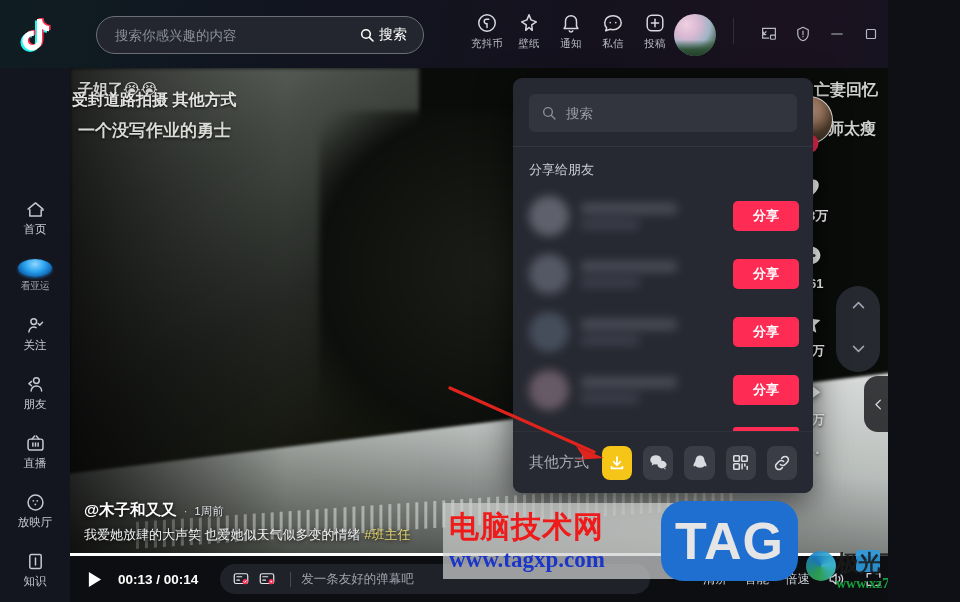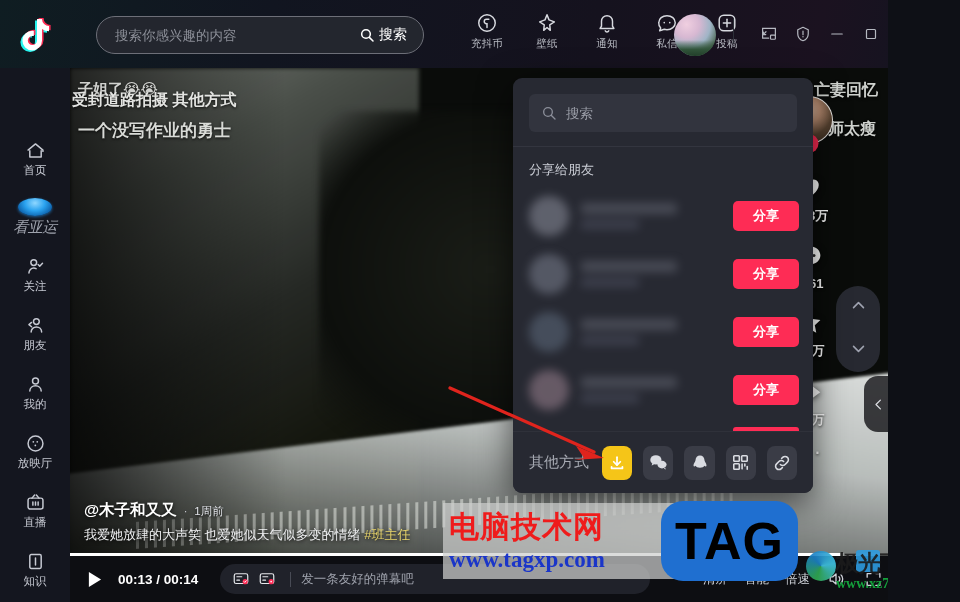--- a/index.html
+++ b/index.html
@@ -23,21 +23,21 @@
   .searchwrap { position:absolute; left:96px; top:16px; width:328px; height:38px;
                 background:#23262e; border:1px solid #6d6f78; border-radius:19px;
                 display:flex; align-items:center; }
   .search-input { flex:1; background:transparent; border:0; outline:none; color:#e9eaee;
                   font-size:13.5px; padding:0 6px 0 18px; font-family:inherit; }
   .search-input::placeholder { color:#8c8f98; }
   .search-btn { display:flex; align-items:center; gap:4px; padding:0 16px 0 4px;
                 color:#fff; font-size:14px; cursor:pointer; background:transparent;
                 border:0; font-family:inherit; white-space:nowrap; }
 
-  .navicons { position:absolute; left:466px; top:8px; height:52px; display:flex; align-items:flex-start; gap:18px; }
+  .navicons { position:absolute; left:466px; top:8px; height:52px; display:flex; align-items:flex-start; gap:0; }
   .navitem { width:42px; display:flex; flex-direction:column; align-items:center; gap:3px;
              cursor:pointer; padding-top:4px; }
   .navitem .ic { width:22px; height:22px; display:block; color:#d7d9df; }
   .navitem .lb { font-size:10.5px; color:#b9bcc4; letter-spacing:.2px; white-space:nowrap; }
 
   .avatar { position:absolute; left:674px; top:14px; width:42px; height:42px; border-radius:50%;
             overflow:hidden; cursor:pointer;
             background: radial-gradient(circle at 30% 25%, #f0cfe0 0%, #d7b8d2 30%, #9fb4c6 55%, #4d6a55 78%, #2c4232 100%); }
   .avatar::after { content:''; position:absolute; left:0; bottom:0; width:100%; height:38%;
                    background: linear-gradient(180deg, rgba(40,70,45,.0), #31543a 60%, #23402b); }
@@ -58,21 +58,21 @@
   .sbitem .ic { width:21px; height:21px; color:#c6c9d2; display:block; }
   .sbitem .lb { font-size:11.5px; color:#c6c9d2; }
   .sbitem.active { background:#262933; }
   .sbitem.active .lb { color:#fff; font-weight:bold; }
   .sbitem.active .ic { color:#fff; }
   .sb-asian { width:54px; height:52px; display:flex; flex-direction:column; align-items:center;
               justify-content:center; gap:2px; cursor:pointer; margin-bottom:5px; }
   .sb-asian .puck { width:34px; height:18px; border-radius:50%;
                     background: radial-gradient(ellipse at 50% 28%, #8fd7ff 0%, #2aa2ef 42%, #0b5ea8 78%, #073b6e 100%);
                     box-shadow: 0 1px 3px rgba(40,160,255,.55); }
-  .sb-asian .lb { font-size:15px; color:#9fa3ad; font-style:italic; letter-spacing:-.5px; }
+  .sb-asian .lb { font-size:10px; color:#9fa3ad; letter-spacing:-.5px; }
 
   
   .stage { position:absolute; left:70px; top:68px; width:830px; height:534px; overflow:hidden;
            background:#000; }
   .vid { position:absolute; inset:0;
          background:
            radial-gradient(ellipse 240px 200px at 62% 44%, #1f2320 0%, #0a0c0a 70%),
            linear-gradient(168deg, #59605e 0%, #3d4442 10%, #222624 26%, #141614 42%, #0e100e 62%, #212420 76%, #6f7670 88%, #aeb3ad 100%);
   }
   .vid-blur1 { position:absolute; left:0; top:0; width:42%; height:100%;
@@ -194,21 +194,21 @@
   
   .wm { position:absolute; z-index:80; pointer-events:none;padding-left:45px; }
   .wm-tagxp { left:443px; top:503px; width:355px; height:76px; }
   .wm-tagxp .band { position:absolute; left:0; top:0; width:245px; height:76px; background:rgba(205,207,205,.72); }
   .wm-tagxp .t1 { position:absolute; left:6px; top:4px; font-size:30px; font-weight:bold; color:#ef1b1b;
                   letter-spacing:1px; font-family:"DejaVu Sans", sans-serif; }
   .wm-tagxp .t2 { position:absolute; left:6px; top:44px; font-size:23px; font-weight:bold; color:#1a35c9;
                   font-family:"Liberation Serif", serif; }
   .wm-tagxp .tagbox { position:absolute; left:218px; top:-2px; width:137px; height:80px; border-radius:22px;
                       background:#1f6fd0; display:flex; align-items:center; justify-content:center; }
-  .wm-tagxp .tagbox span { font-size:52px; font-weight:bold; color:#000000; letter-spacing:1px;
+  .wm-tagxp .tagbox span { font-size:52px; font-weight:bold; color:#e5e5e5; letter-spacing:1px;
                            font-family:"Liberation Sans", sans-serif; }
   .wm-xz7 { left:806px; top:548px; width:152px; height:52px; }
   .wm-xz7 .cn { position:absolute; left:30px; top:0px; font-size:23px; font-weight:bold; color:#1b1b1b;
                 opacity:.9; letter-spacing:-1px; }
   .wm-xz7 .url { position:absolute; left:30px; top:28px; font-size:14px; color:#14a03c; font-weight:bold;
                  font-family:"Liberation Serif", serif; }
   .wm-xz7 .swirl { position:absolute; left:0px; top:3px; width:30px; height:30px; border-radius:50%;
                    background: conic-gradient(from 200deg, #2fa84f, #1b7fc4, #3fc1e0, #2fa84f); opacity:.92; }
   .wm-xz7 .ico { position:absolute; left:50px; top:2px; width:24px; height:22px; background:#2e9be0; border-radius:3px; opacity:.9;}
   .wm-q { position:absolute; left:905px; top:565px; width:26px; height:26px; border-radius:50%;
@@ -363,58 +363,49 @@
       <span class="ic">
         <svg viewBox="0 0 24 24" fill="none" stroke="currentColor" stroke-width="1.7">
             <circle cx="13" cy="7.5" r="3.3"></circle>
             <path d="M7 19.5c0-3.4 2.7-5.8 6-5.8s6 2.4 6 5.8" stroke-linecap="round"></path>
             <path d="M7.5 8.5L4.5 11l3 2.4" stroke-linecap="round" stroke-linejoin="round"></path>
           </svg>
       </span>
       <span class="lb">朋友</span>
     </div>
 
-    <div class="sbitem">
-      <span class="ic">
-        <svg viewBox="0 0 24 24" fill="none" stroke="currentColor" stroke-width="1.7">
-            <circle cx="12" cy="8" r="3.4"></circle>
-            <path d="M5.5 19.5c0-3.6 2.9-6 6.5-6s6.5 2.4 6.5 6" stroke-linecap="round"></path>
-          </svg>
-      </span>
-      <span class="lb">我的</span>
-    </div>
-
-    <div class="sbitem">
-      <span class="ic">
-        <svg viewBox="0 0 24 24" fill="none" stroke="currentColor" stroke-width="1.7">
-            <path d="M20.5 12a8.5 8.5 0 1 1-8.5-8.5c4.7 0 8.5 3.8 8.5 8.5z"></path>
-            <circle cx="9.5" cy="10" r="1" fill="currentColor" stroke="none"></circle>
-            <circle cx="14" cy="10" r="1" fill="currentColor" stroke="none"></circle>
-            <circle cx="11.8" cy="14.2" r="1" fill="currentColor" stroke="none"></circle>
-          </svg>
-      </span>
-      <span class="lb">放映厅</span>
-    </div>
 
     <div class="sbitem">
       <span class="ic">
         <svg viewBox="0 0 24 24" fill="none" stroke="currentColor" stroke-width="1.7">
             <rect x="3.5" y="7" width="17" height="12.5" rx="2.5"></rect>
             <path d="M8 7L11 3.5M16 7L13 3.5" stroke-linecap="round"></path>
             <line x1="9" y1="11.5" x2="9" y2="15" stroke-linecap="round"></line>
             <line x1="12" y1="11.5" x2="12" y2="15" stroke-linecap="round"></line>
             <line x1="15" y1="11.5" x2="15" y2="15" stroke-linecap="round"></line>
           </svg>
       </span>
       <span class="lb">直播</span>
     </div>
 
     <div class="sbitem">
       <span class="ic">
         <svg viewBox="0 0 24 24" fill="none" stroke="currentColor" stroke-width="1.7">
+            <path d="M20.5 12a8.5 8.5 0 1 1-8.5-8.5c4.7 0 8.5 3.8 8.5 8.5z"></path>
+            <circle cx="9.5" cy="10" r="1" fill="currentColor" stroke="none"></circle>
+            <circle cx="14" cy="10" r="1" fill="currentColor" stroke="none"></circle>
+            <circle cx="11.8" cy="14.2" r="1" fill="currentColor" stroke="none"></circle>
+          </svg>
+      </span>
+      <span class="lb">放映厅</span>
+    </div>
+
+    <div class="sbitem">
+      <span class="ic">
+        <svg viewBox="0 0 24 24" fill="none" stroke="currentColor" stroke-width="1.7">
             <rect x="5.5" y="4" width="13" height="16" rx="1.6"></rect>
             <line x1="12" y1="8" x2="12" y2="16" stroke-linecap="round"></line>
           </svg>
       </span>
       <span class="lb">知识</span>
     </div>
   </div>
 
   <div class="stage">
     <div class="vid">

